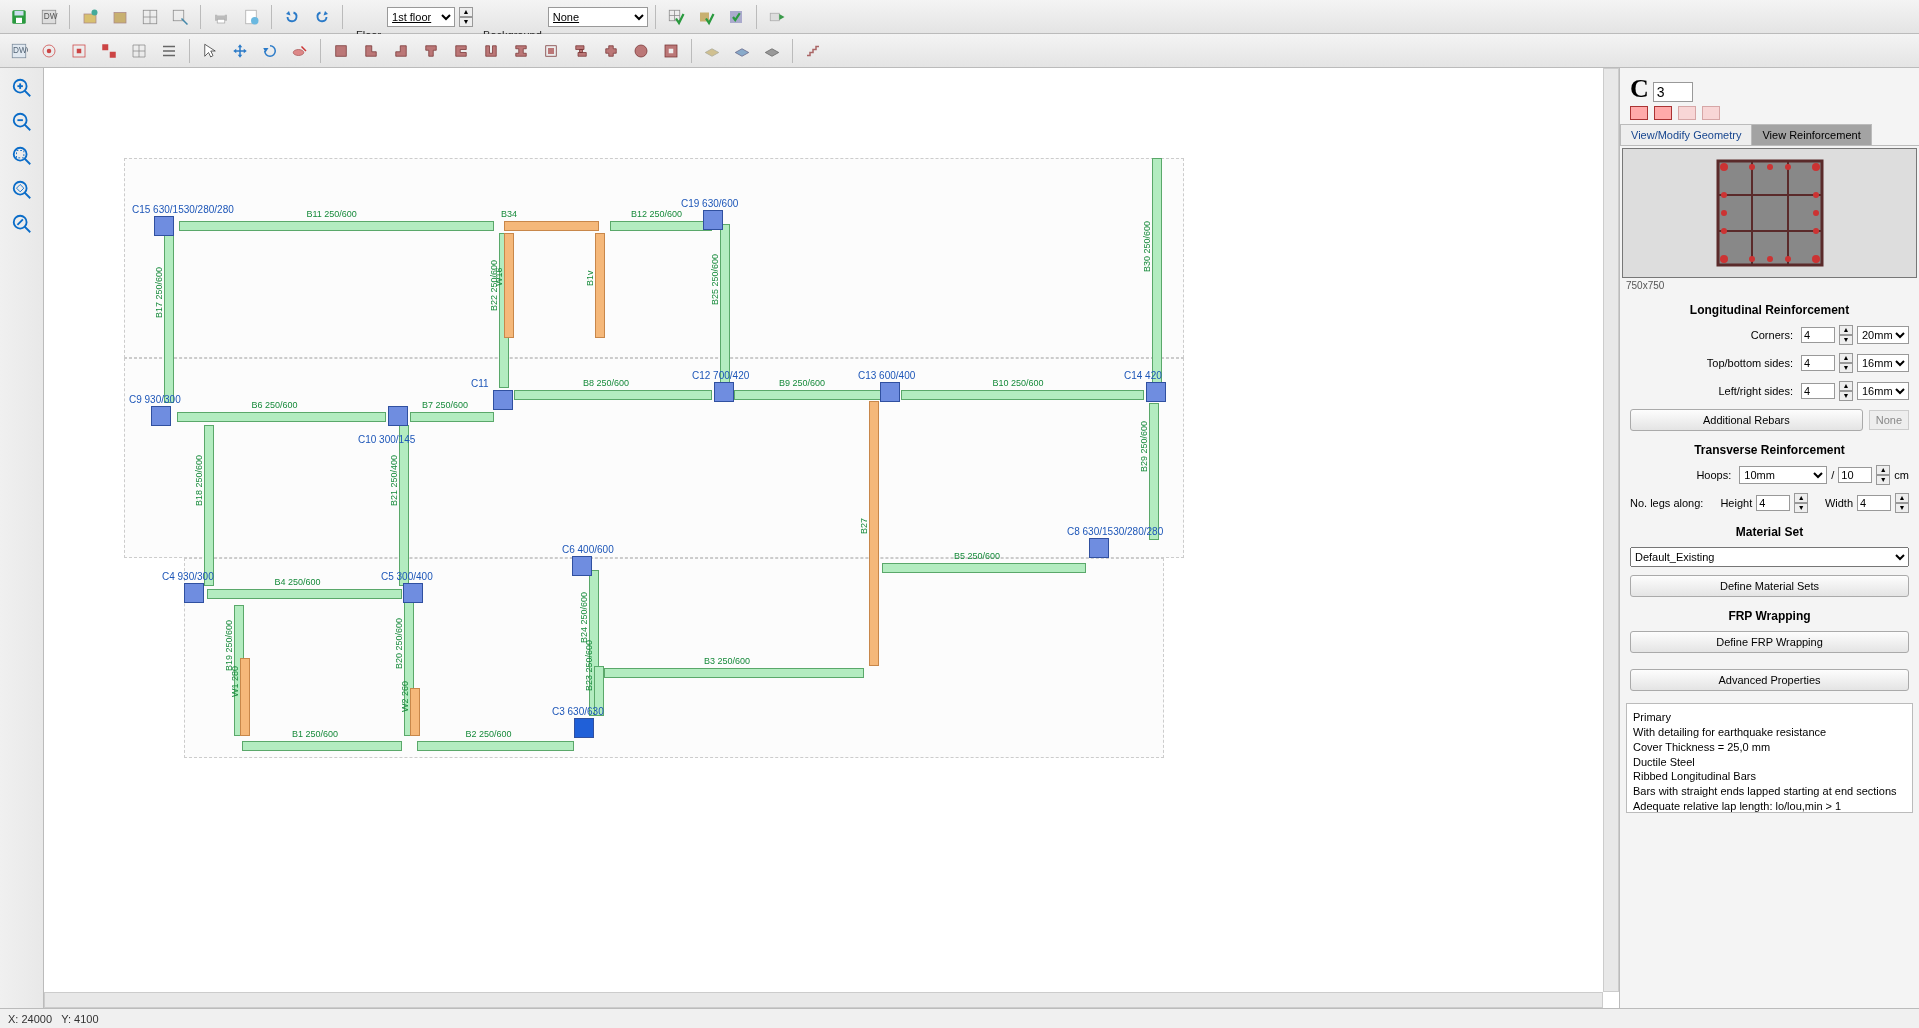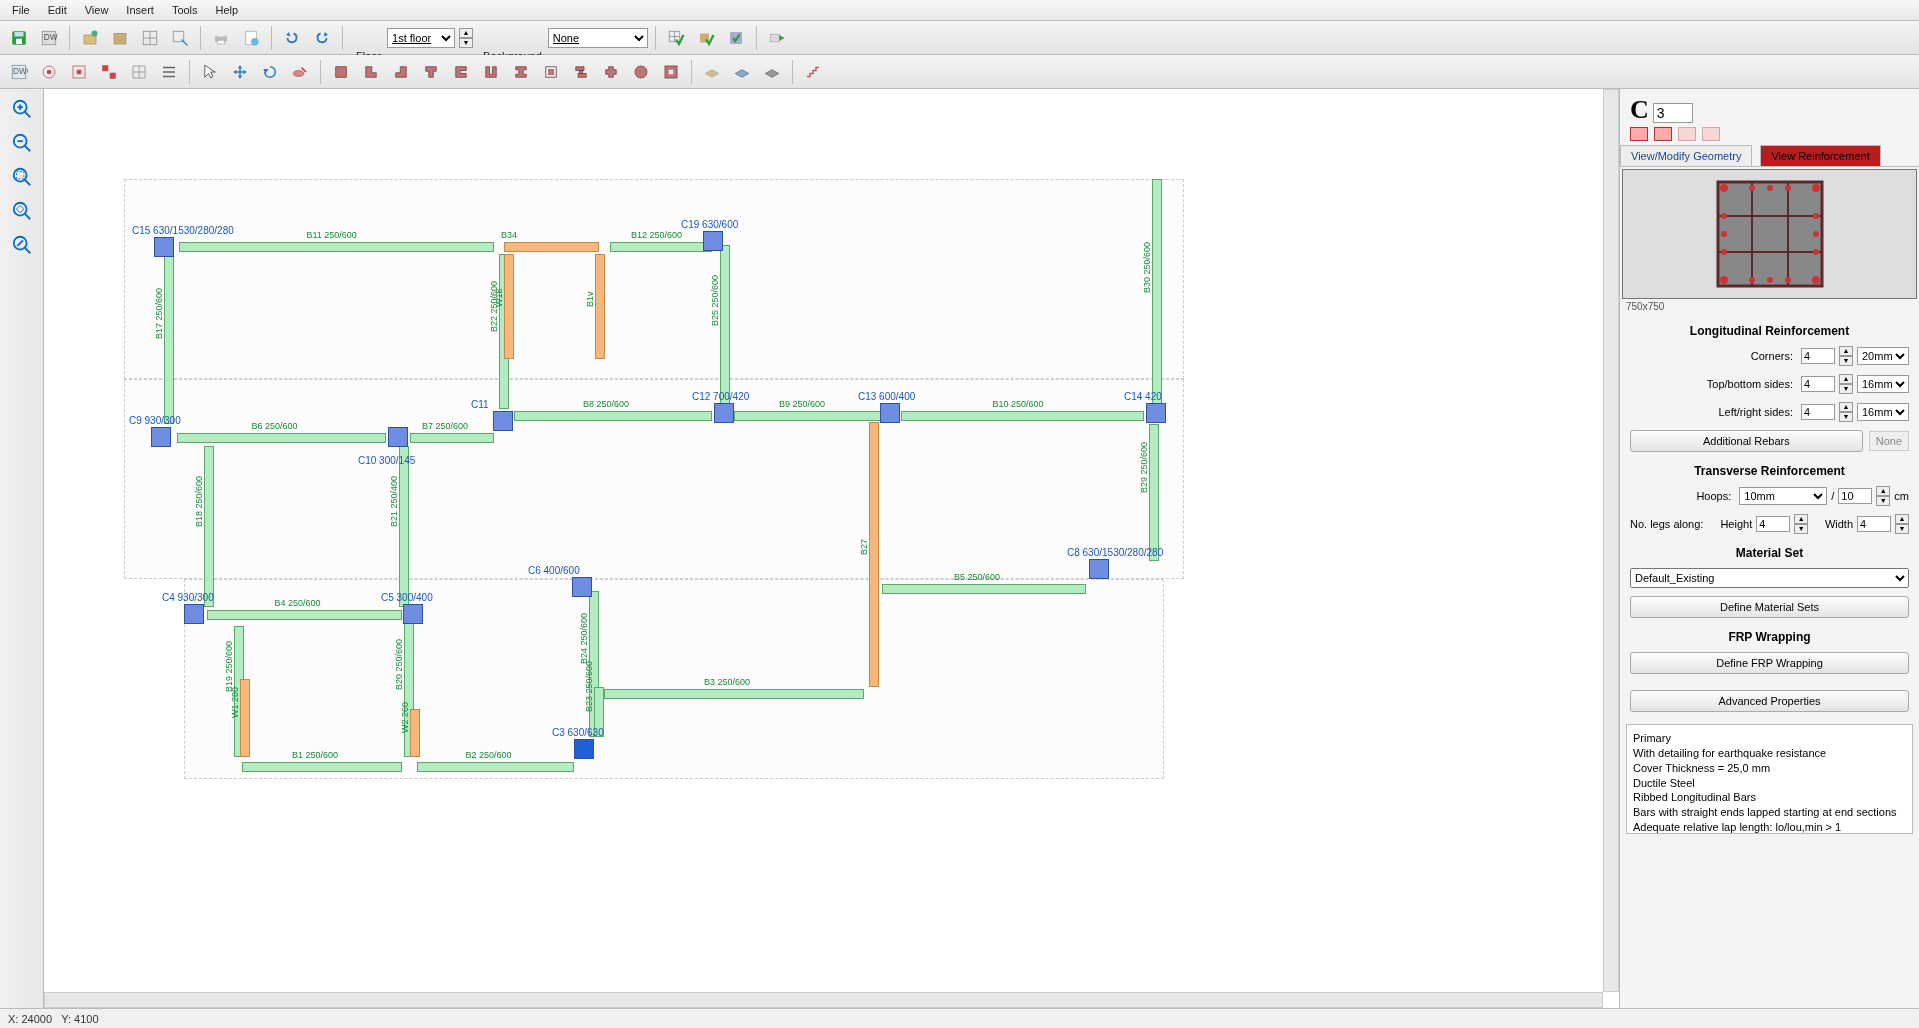--- a/index.html
+++ b/index.html
@@ -29,21 +29,21 @@
 .canvas { position: absolute; inset: 0; }
 
 .rightpanel { width: 300px; border-left: 1px solid #bbb; background: #f4f4f4; display: flex; flex-direction: column; overflow-y:auto; }
 .rp-head { display:flex; align-items:baseline; padding:6px 10px 2px; gap:4px;}
 .rp-head .cg { font-family: Georgia, serif; font-size: 26px; font-weight: bold; }
 .rp-head input { width: 40px; font-size: 14px; border:1px solid #999; padding:1px 3px; }
 .rp-icons { display:flex; gap:6px; padding:0 10px 4px; }
 .rp-icons .i { width:18px; height:14px; border:1px solid #a33; background:#faa;}
 .rp-tabs { display:flex; border-bottom:1px solid #bbb; }
 .rp-tabs .tab { padding:4px 10px; background:#eee; border:1px solid #bbb; border-bottom:none; margin-right:-1px; cursor:pointer; color:#17468f;}
-.rp-tabs .tab.active { background:#b91c1c; font-weight:normal; color:#000;margin-left:9px;}
+.rp-tabs .tab.active { background:#a3a3a3; font-weight:normal; color:#000;}
 .rp-body { padding:8px 10px; display:flex; flex-direction:column; gap:8px; }
 .rp-cross { border:1px solid #777; background:#ddd; height:130px; margin:2px; display:flex; align-items:center; justify-content:center;}
 .rp-cross svg { width:120px; height:120px; }
 .rp-crosslabel { padding:0 6px; color:#555; font-size:10px;}
 .section-title { text-align:center; font-weight:bold; font-size:12px; margin-top:4px; }
 .rp-row { display:flex; align-items:center; gap:4px; }
 .rp-row .lbl { flex:1; text-align:right; padding-right:4px; }
 .rp-row input[type=text] { width:34px; border:1px solid #999; padding:1px 2px; background:#fff;}
 .rp-row select { width:52px; border:1px solid #999; background:#fff; height:18px;}
 .rp-btn { display:block; width:100%; padding:4px; background:linear-gradient(#fdfdfd,#e4e4e4); border:1px solid #aaa; border-radius:3px; text-align:center; cursor:pointer;}
@@ -64,28 +64,20 @@
 .lblb { position:absolute; color:#168a3a; font-size:9px; white-space:nowrap; }
 .bgplan { position:absolute; border:1px dashed #ccc; background:rgba(200,200,200,0.05);}
 .scroll-track { position:absolute; background:#e8e8e8; border:1px solid #ccc;}
 .scroll-track.h { left:0; right:16px; bottom:0; height:16px; }
 .scroll-track.v { top:0; bottom:16px; right:0; width:16px; }
 </style>
 </head>
 <body>
 <div class="app">
 
-<div class="menubar">
-  <div class="item">File</div>
-  <div class="item">Edit</div>
-  <div class="item">View</div>
-  <div class="item">Insert</div>
-  <div class="item">Tools</div>
-  <div class="item">Help</div>
-</div>
 
 <div class="toolbar">
   <div class="tbtn">
         <svg viewBox="0 0 24 24">
           <rect x="3" y="3" width="18" height="18" rx="2" fill="#2a9a3f"></rect>
           <rect x="6" y="4" width="12" height="6" fill="#cde"></rect>
           <rect x="8" y="13" width="8" height="7" fill="#fff"></rect>
         </svg>
       </div>
   <div class="tbtn">
@@ -453,21 +445,21 @@
           <div class="lblc" style="left: 1080px; top: 302px;">C14   420</div>
           <div class="col" style="left: 344px; top: 338px;"></div>
           <div class="lblc" style="left: 314px; top: 326px; margin-top: 40px;">C10   300/145</div>
           <div class="col" style="left: 107px; top: 338px;"></div>
           <div class="lblc" style="left: 85px; top: 326px;">C9   930/300</div>
           <div class="col" style="left: 140px; top: 515px;"></div>
           <div class="lblc" style="left: 118px; top: 503px;">C4   930/300</div>
           <div class="col" style="left: 359px; top: 515px;"></div>
           <div class="lblc" style="left: 337px; top: 503px;">C5   300/400</div>
           <div class="col" style="left: 528px; top: 488px;"></div>
-          <div class="lblc" style="left: 484px; top: 476px;">C6   400/600</div>
+          <div class="lblc" style="left: 518px; top: 476px;">C6   400/600</div>
           <div class="col" style="left: 1045px; top: 470px;"></div>
           <div class="lblc" style="left: 1023px; top: 458px;">C8   630/1530/280/280</div>
           <div class="col" style="left: 659px; top: 142px;"></div>
           <div class="lblc" style="left: 637px; top: 130px;">C19   630/600</div>
           <div class="col sel" style="left: 530px; top: 650px;"></div>
           <div class="lblc" style="left: 508px; top: 638px;">C3   630/630</div>
         </div>
     <div class="scroll-track h"></div>
     <div class="scroll-track v"></div>
   </div>

